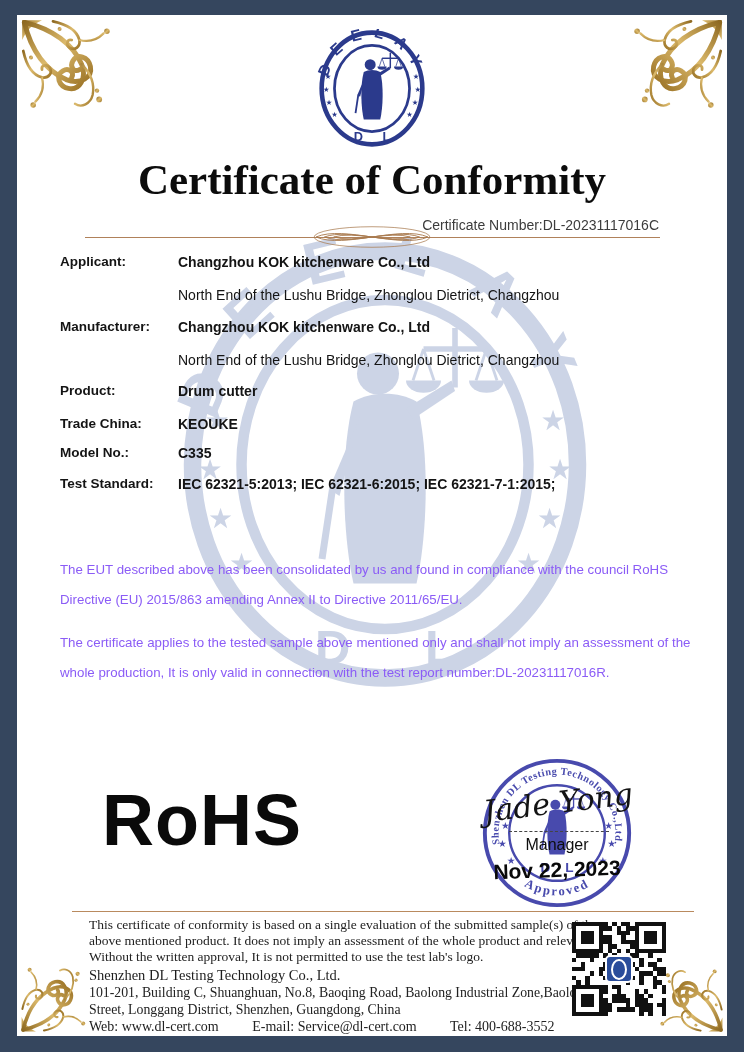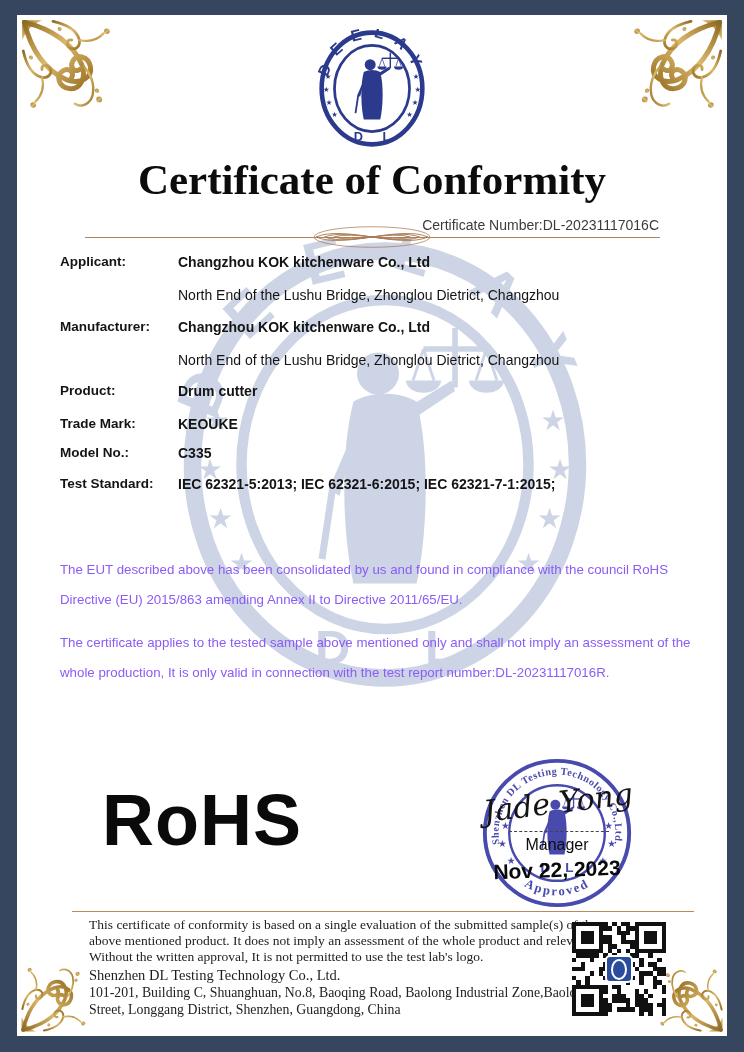--- a/index.html
+++ b/index.html
@@ -201,21 +201,21 @@
   <div class="fvalue bold" style="top:239px">Changzhou KOK kitchenware Co., Ltd</div>
   <div class="fvalue" style="top:272px">North End of the Lushu Bridge, Zhonglou Dietrict, Changzhou</div>
 
   <div class="flabel" style="top:304px">Manufacturer:</div>
   <div class="fvalue bold" style="top:304px">Changzhou KOK kitchenware Co., Ltd</div>
   <div class="fvalue" style="top:337px">North End of the Lushu Bridge, Zhonglou Dietrict, Changzhou</div>
 
   <div class="flabel" style="top:368px">Product:</div>
   <div class="fvalue bold" style="top:368px">Drum cutter</div>
 
-  <div class="flabel" style="top:401px">Trade Mark:</div>
+  <div class="flabel" style="top:401px">Trade China:</div>
   <div class="fvalue bold" style="top:401px">KEOUKE</div>
 
   <div class="flabel" style="top:430px">Model No.:</div>
   <div class="fvalue bold" style="top:430px">C335</div>
 
   <div class="flabel" style="top:461px">Test Standard:</div>
   <div class="fvalue bold lines" style="top:458px">
     <div>IEC 62321-5:2013; IEC 62321-6:2015; IEC 62321-7-1:2015;</div>
   </div>
 
@@ -261,20 +261,25 @@
     <div class="sig">Jade Yong</div>
     <div class="sigline"></div>
     <div class="mgr">Manager</div>
     <div class="sdate">Nov 22, 2023</div>
   </div>
 
   <div class="foot-line"></div>
   <div class="f-serif disclaimer">This certificate of conformity is based on a single evaluation of the submitted sample(s) of the above mentioned product. It does not imply an assessment of the whole product and relevant. Without the written approval, It is not permitted to use the test lab's logo.</div>
   <div class="f-serif company">Shenzhen DL Testing Technology Co., Ltd.</div>
   <div class="f-serif address">101-201, Building C, Shuanghuan, No.8, Baoqing Road, Baolong Industrial Zone,Baolong Street, Longgang District, Shenzhen, Guangdong, China</div>
+  <div class="f-serif contact">
+    <span>Web: www.dl-cert.com</span>
+    <span>E-mail: Service@dl-cert.com</span>
+    <span>Tel: 400-688-3552</span>
+  </div>
 
   <div class="qr-wrap">
     <div class="qr-grid">
         <div class="qm on"></div>
         <div class="qm on"></div>
         <div class="qm on"></div>
         <div class="qm on"></div>
         <div class="qm on"></div>
         <div class="qm on"></div>
         <div class="qm on"></div>

